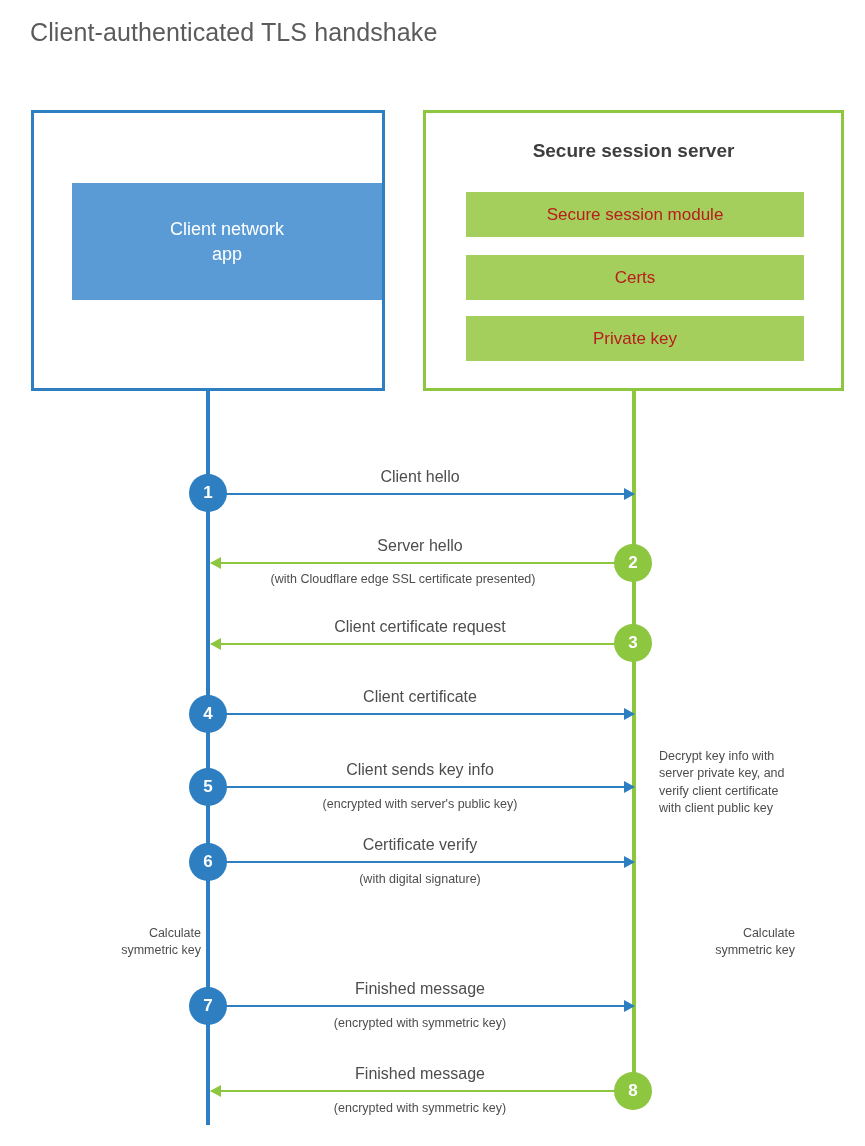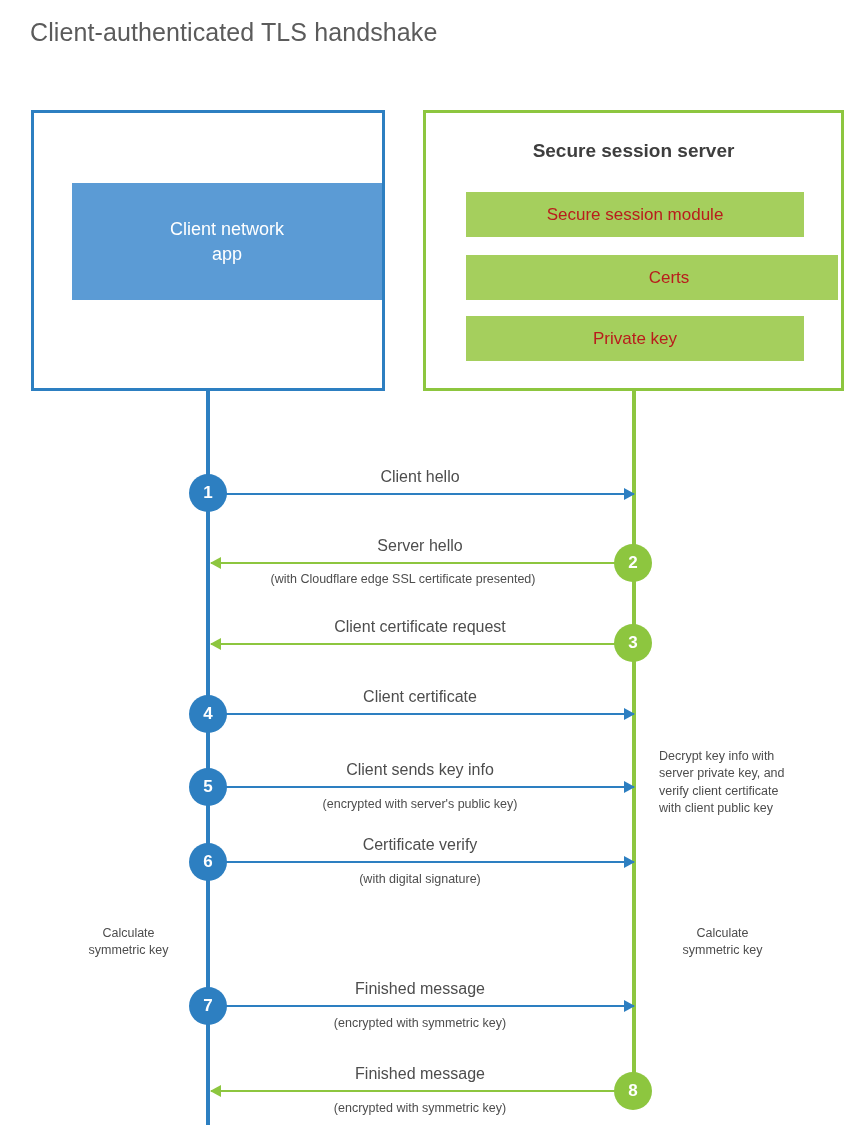--- a/index.html
+++ b/index.html
@@ -73,21 +73,21 @@
     width: 338px;
     height: 45px;
     background: #a5cf5d;
     color: #b91c1c;
     font-size: 17px;
     display: flex;
     align-items: center;
     justify-content: center;
   }
   #server-item-0 { top: 79px; }
-  #server-item-1 { top: 142px; padding-left: 34px; }
+  #server-item-1 { top: 142px; }
   #server-item-2 { top: 203px; }
 
   
   .lifeline {
     position: absolute;
     width: 4px;
   }
   #client-lifeline {
     left: 206px;
     top: 391px;
@@ -155,21 +155,21 @@
     font-size: 12.5px;
     color: #4d4d4d;
     width: 420px;
   }
   .side-note {
     position: absolute;
     font-size: 12.5px;
     color: #4d4d4d;
     line-height: 1.38;
   }
-  .side-note.center { text-align: center; }
+  .side-note.center { text-align: right; }
 </style>
 </head>
 <body>
 
 <div id="page-title">Client-authenticated TLS handshake</div>
 
 <div class="node-box" id="client-box">
   <div id="client-inner" style="white-space: pre-line;">Client network
 app</div>
 </div>

